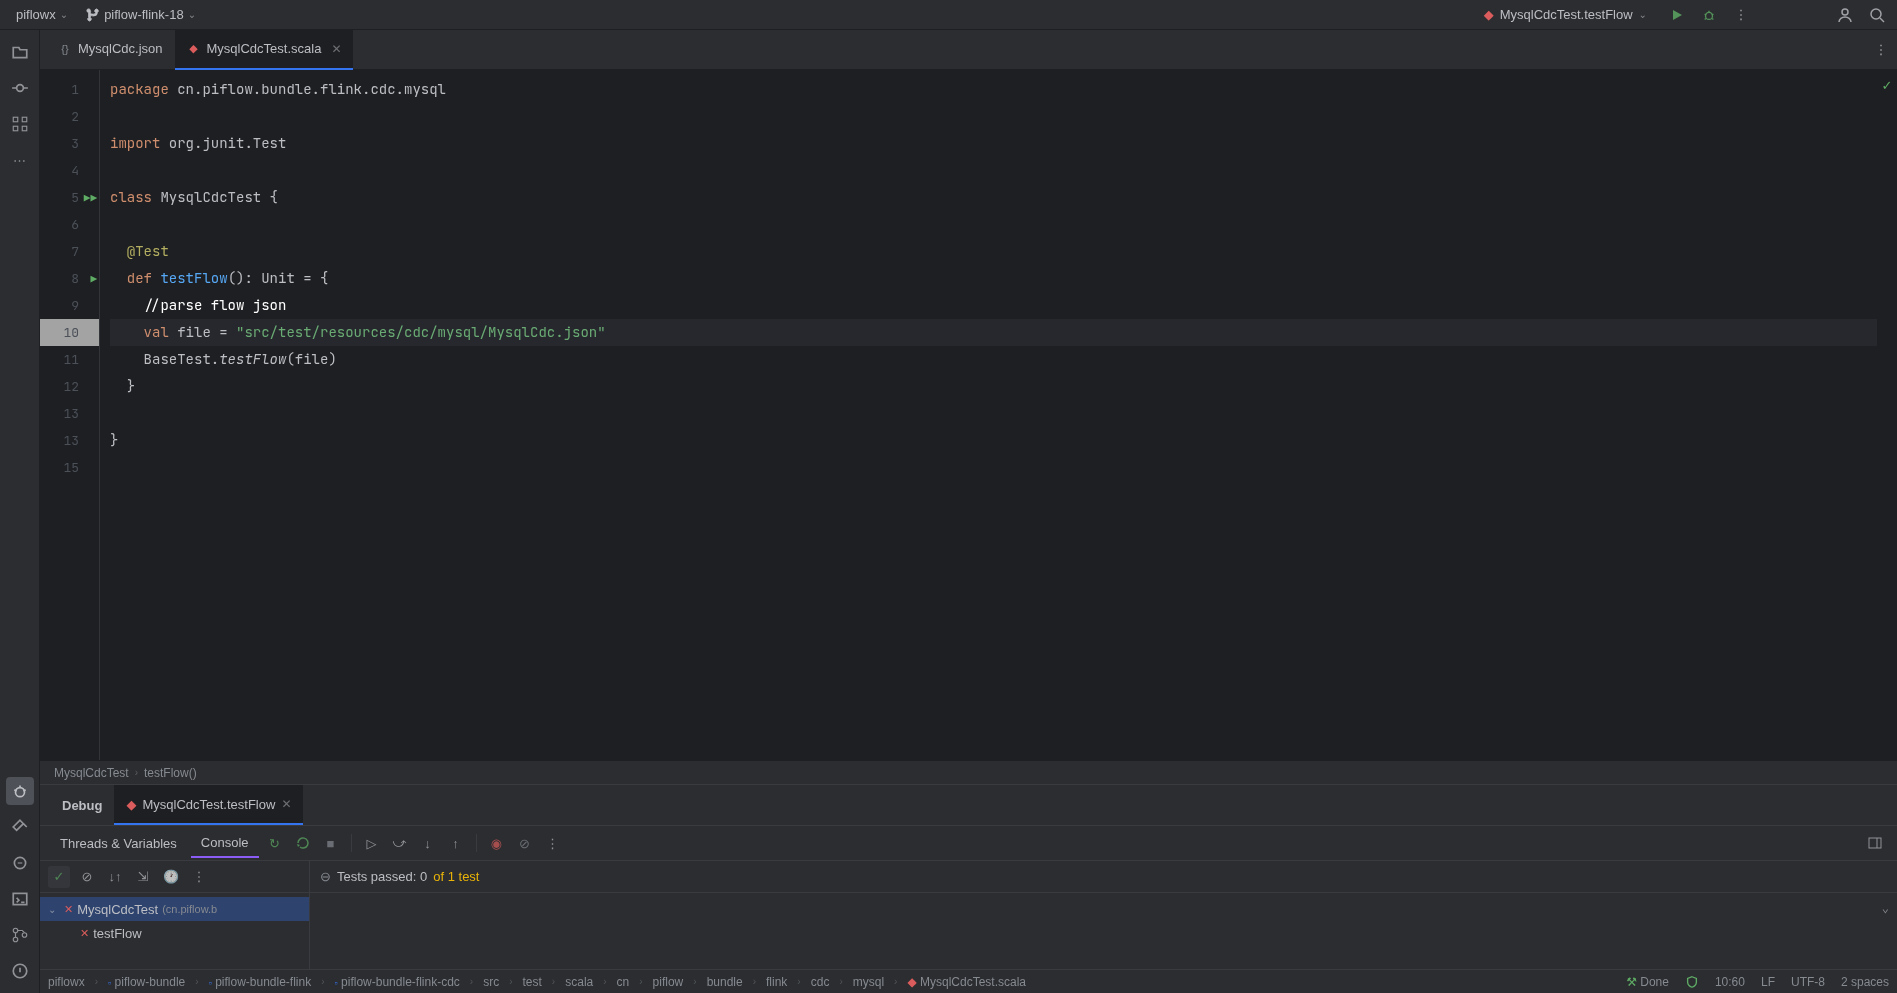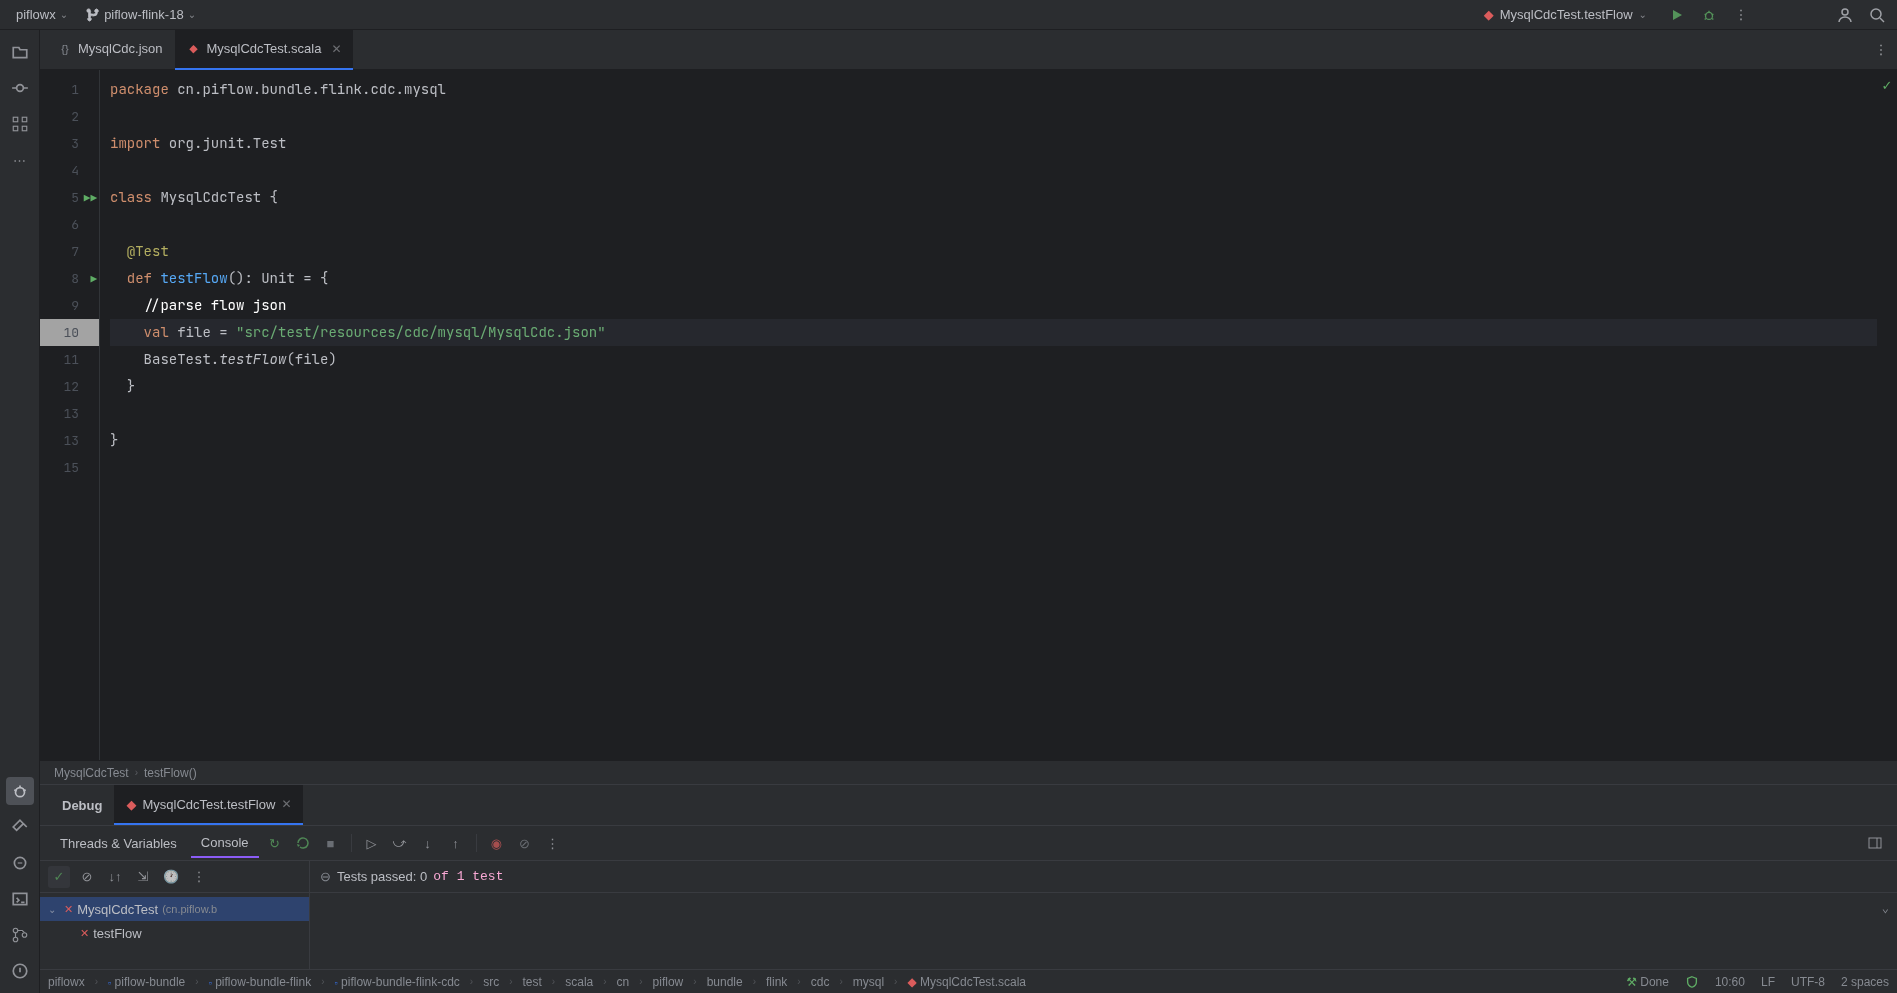--- a/index.html
+++ b/index.html
@@ -108,21 +108,21 @@
 .filter-btn.active { background: #393b40; }
 .test-tree { flex: 1; padding: 4px 0; font-size: 13px; overflow: auto; }
 .tree-row { height: 24px; display: flex; align-items: center; padding: 0 8px; gap: 4px; cursor: pointer; }
 .tree-row.selected { background: #2e436e; }
 .tree-arrow { width: 12px; font-size: 10px; opacity: 0.6; }
 .tree-icon { color: #db5c5c; font-size: 11px; }
 .tree-pkg { color: #868a91; font-size: 11px; }
 .test-right { flex: 1; display: flex; flex-direction: column; }
 .test-status-bar { height: 32px; display: flex; align-items: center; padding: 0 10px; gap: 6px; border-bottom: 1px solid #393b40; font-size: 13px; }
 .status-icon { color: #868a91; }
-.tests-gray { color: #f9a8d4; font-family: Liberation Mono, monospace; }
+.tests-gray { color: #eab308; }
 .test-output { flex: 1; padding: 6px 10px; font-family: Consolas, monospace; font-size: 12px; overflow: auto; position: relative; }
 .scroll-down-btn { position: absolute; right: 8px; top: 8px; color: #868a91; cursor: pointer; }
 
 .bottom-bar { height: 24px; background: #2b2d30; display: flex; align-items: center; padding: 0 8px; font-size: 12px; color: #868a91; border-top: 1px solid #393b40; }
 .bottom-crumb { display: flex; align-items: center; gap: 4px; }
 .bottom-sep { margin: 0 6px; opacity: 0.4; font-size: 10px; }
 .mod-icon { color: #3574f0; font-size: 9px; }
 .bottom-right { margin-left: auto; display: flex; align-items: center; gap: 16px; text-align: center; }
 .done-icon { color: #5fad65; }
 .shield-icon { width: 14px; height: 14px; }

